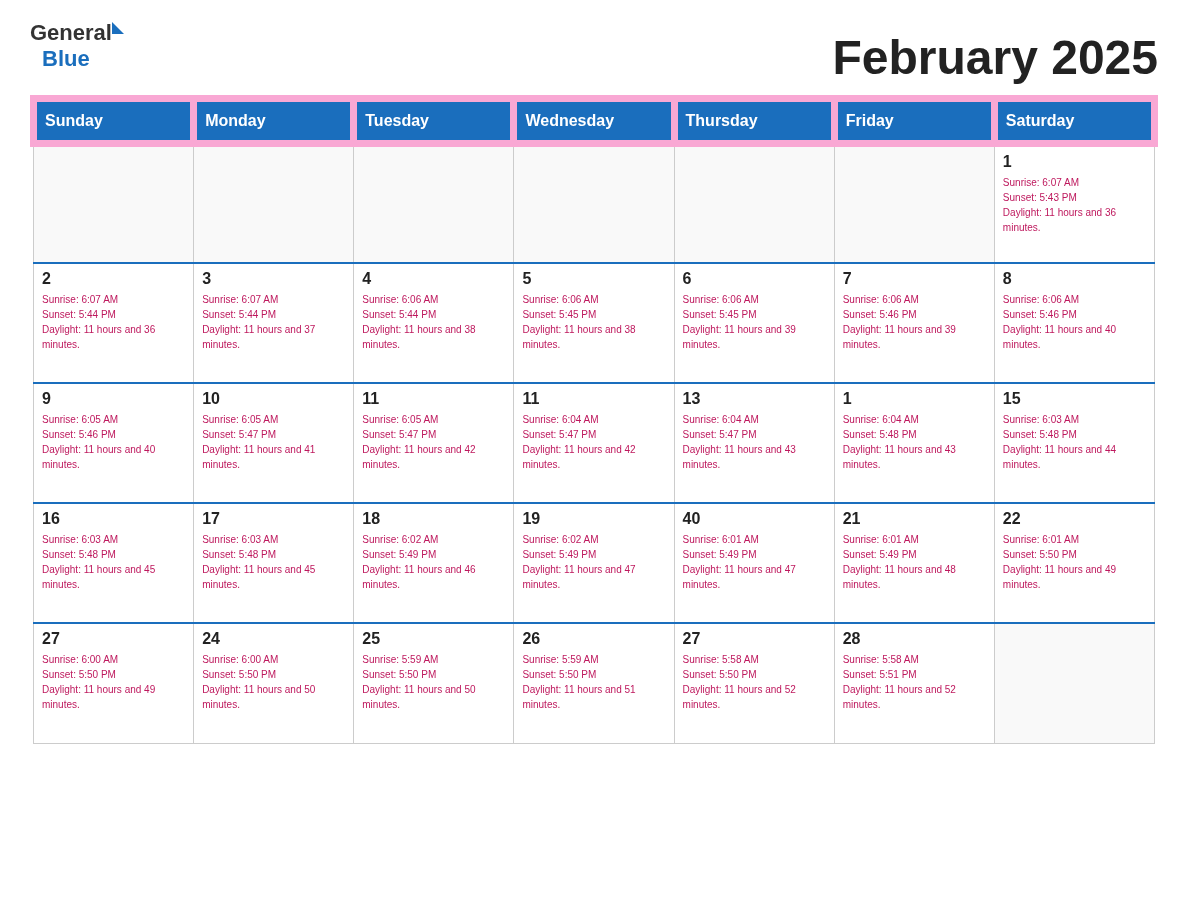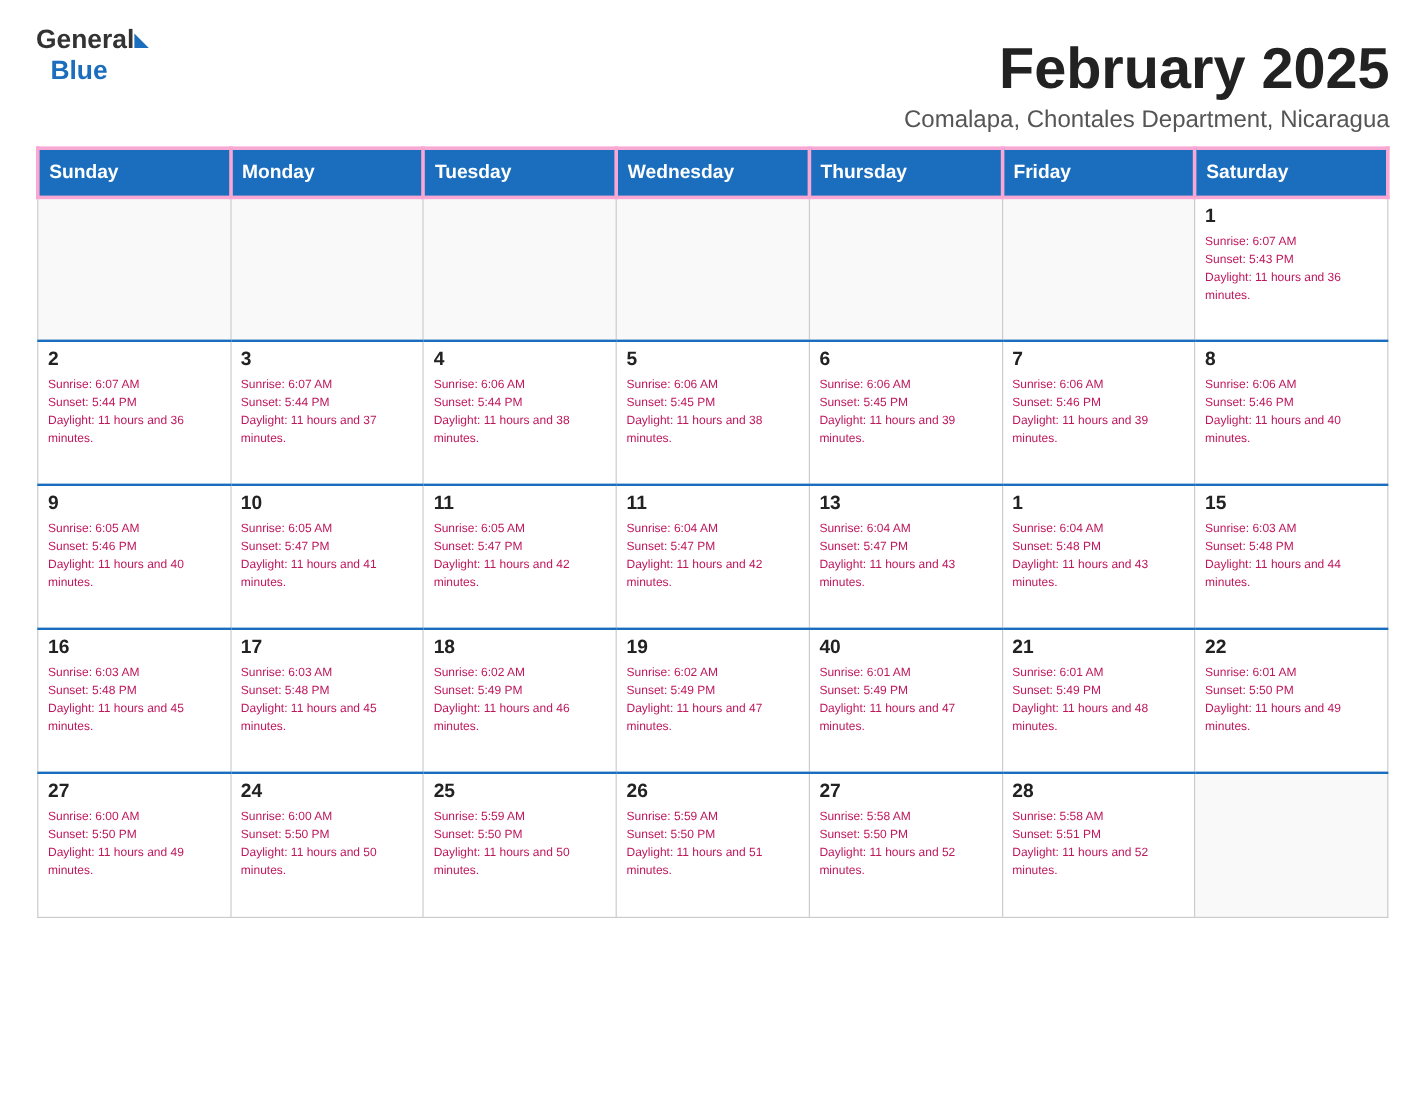--- a/index.html
+++ b/index.html
@@ -59,21 +59,21 @@
       border-collapse: collapse;
       margin-top: 10px;
     }
     .calendar-table th {
       background-color: #1a6ebd;
       color: #fff;
       font-size: 16px;
       font-weight: bold;
       padding: 10px 8px;
       text-align: left;
-      border: 3px solid #f9a8d4;
+      border: 7px solid #f9a8d4;
     }
     .calendar-table td {
       vertical-align: top;
       border: 1px solid #ccc;
       padding: 6px 8px;
       width: 14.28%;
       min-height: 100px;
       height: 120px;
     }
     .day-number {
@@ -94,30 +94,29 @@
     .week-row td {
       border-top: 2px solid #1a6ebd;
     }
   </style>
 </head>
 <body>
 
 <div class="header">
   <div class="logo">
     <div style="display:flex; flex-direction:column; align-items:flex-start;">
-      <div style="display:flex; align-items:center;">
+      <div style="display:flex; ">
         <span class="logo-text-general">General</span>
         <div class="logo-arrow"></div>
       </div>
       <span class="logo-text-blue" style="margin-left:12px;">Blue</span>
     </div>
   </div>
   <div class="title-section">
     <div class="month-title">February 2025</div>
-    <div class="location-title">Comalapa, Chontales Department, Nicaragua</div>
   </div>
 </div>
 
 <table class="calendar-table">
   <thead>
     <tr>
       <th>Sunday</th>
       <th>Monday</th>
       <th>Tuesday</th>
       <th>Wednesday</th>

